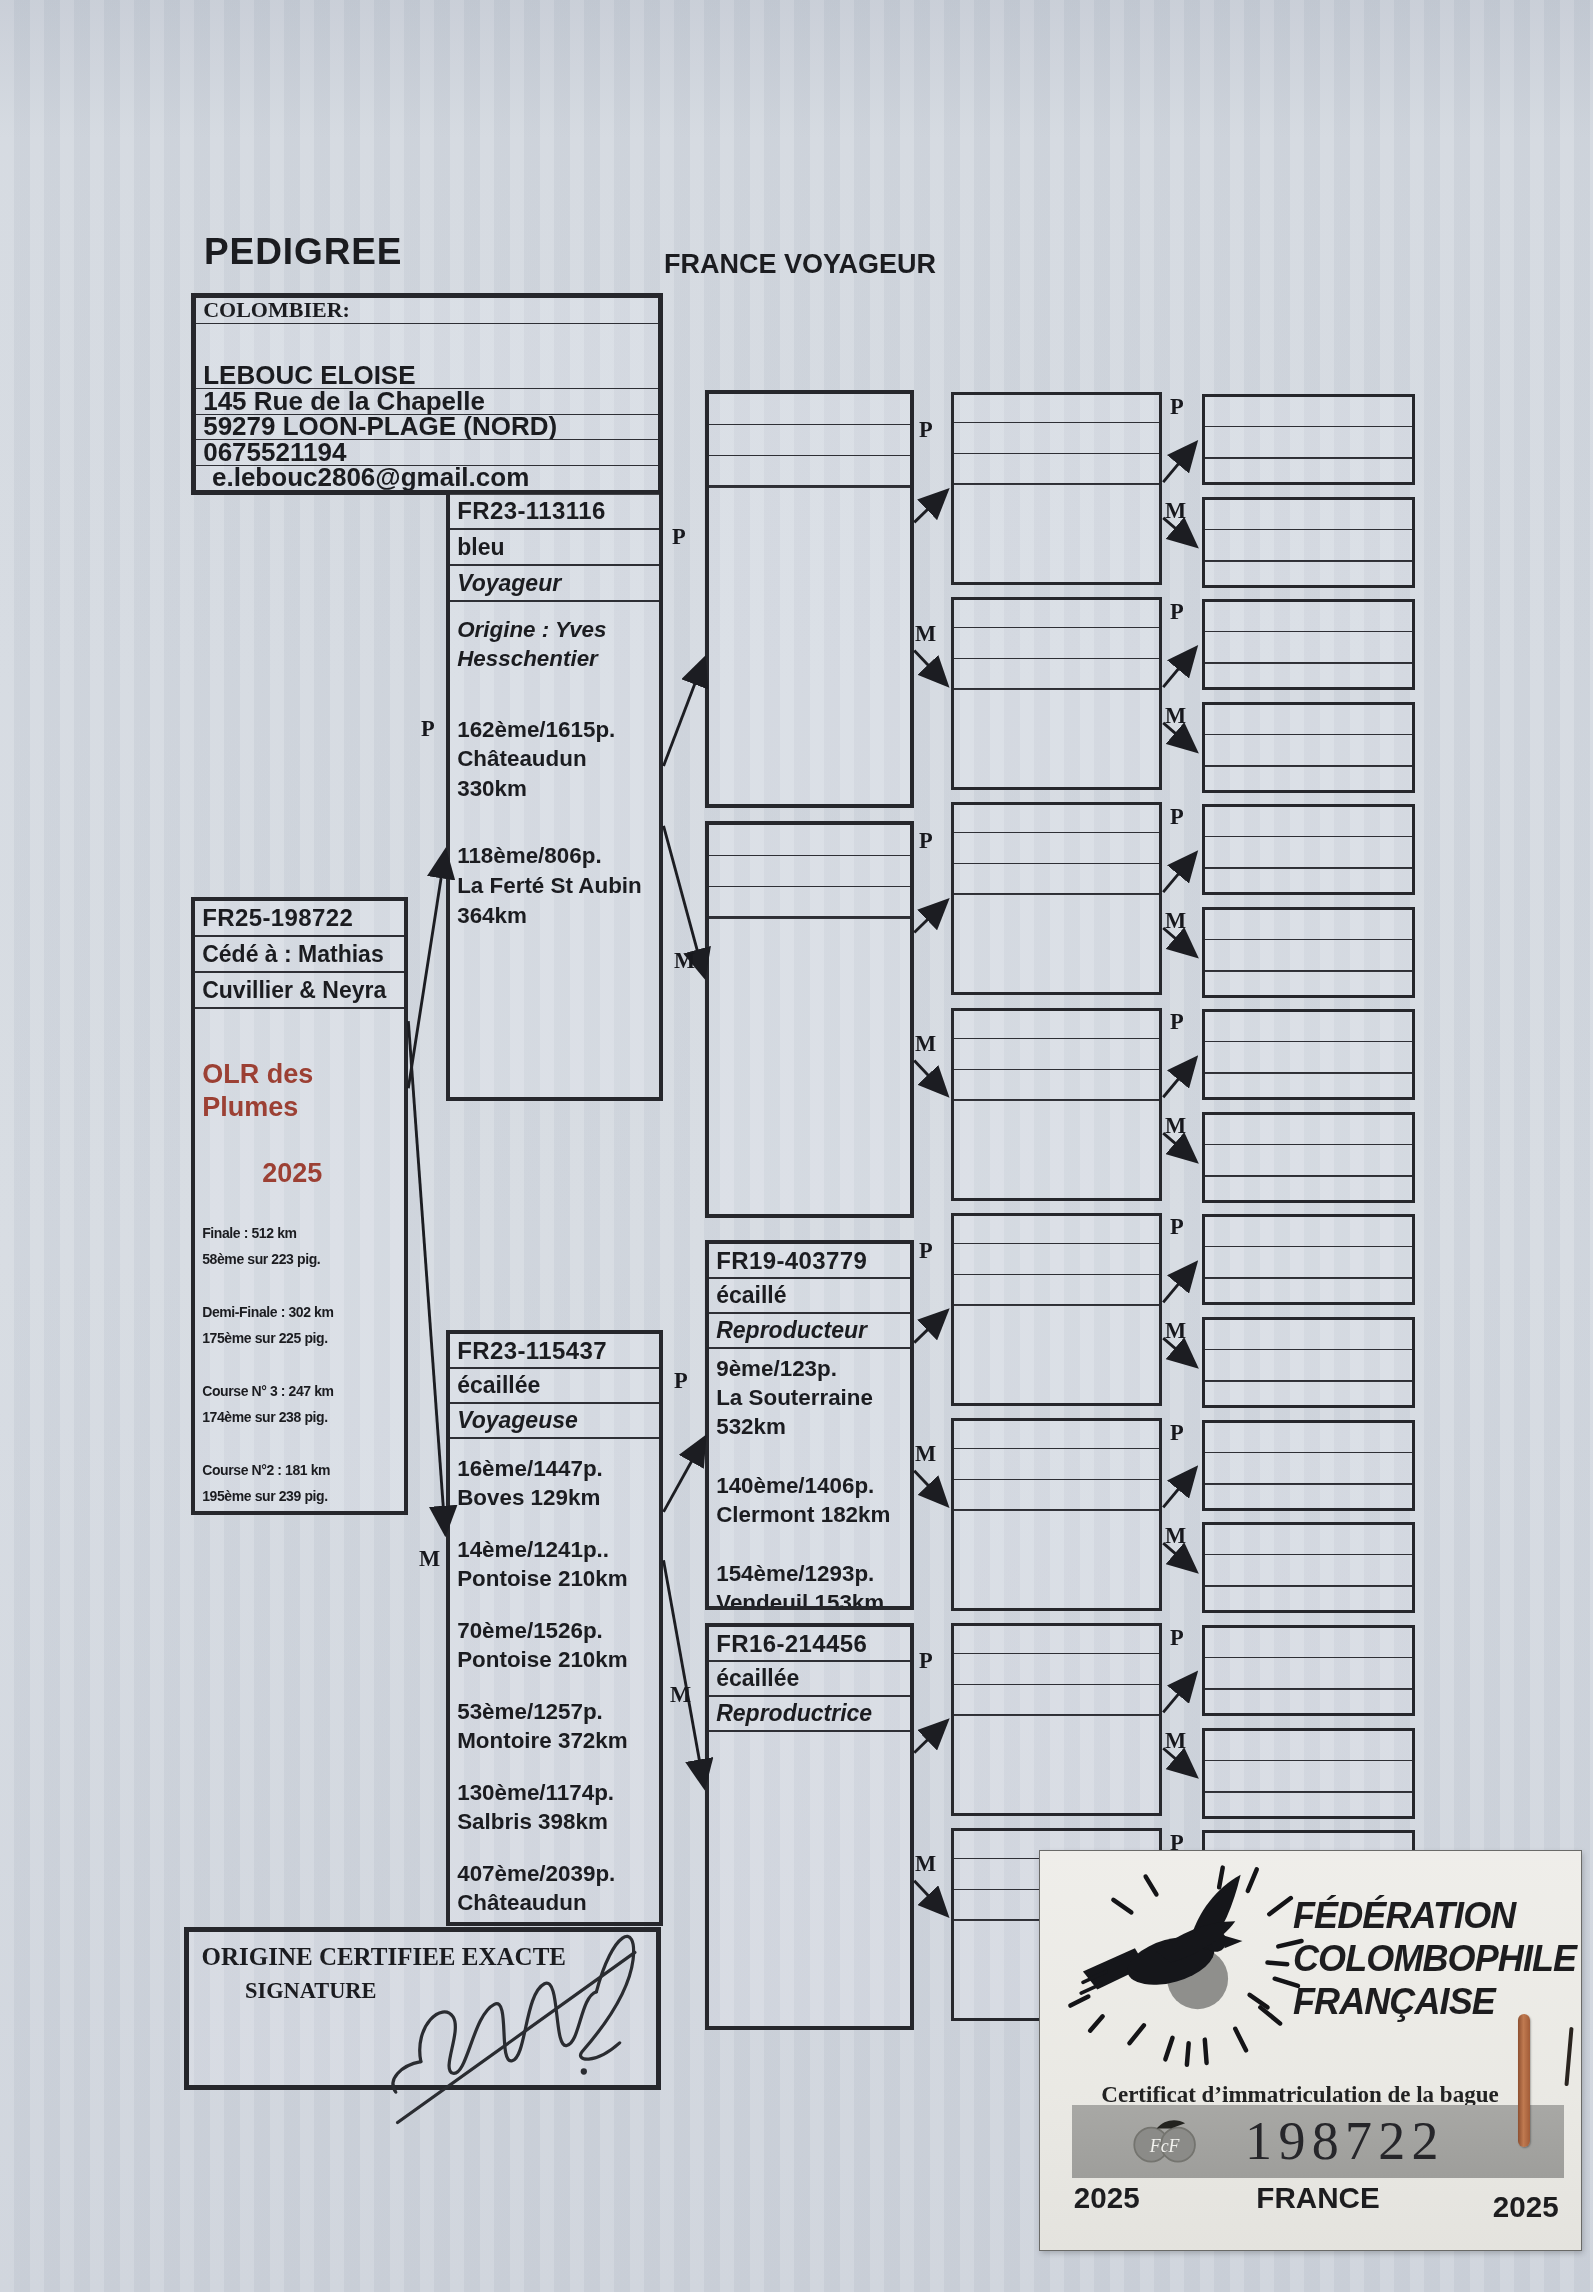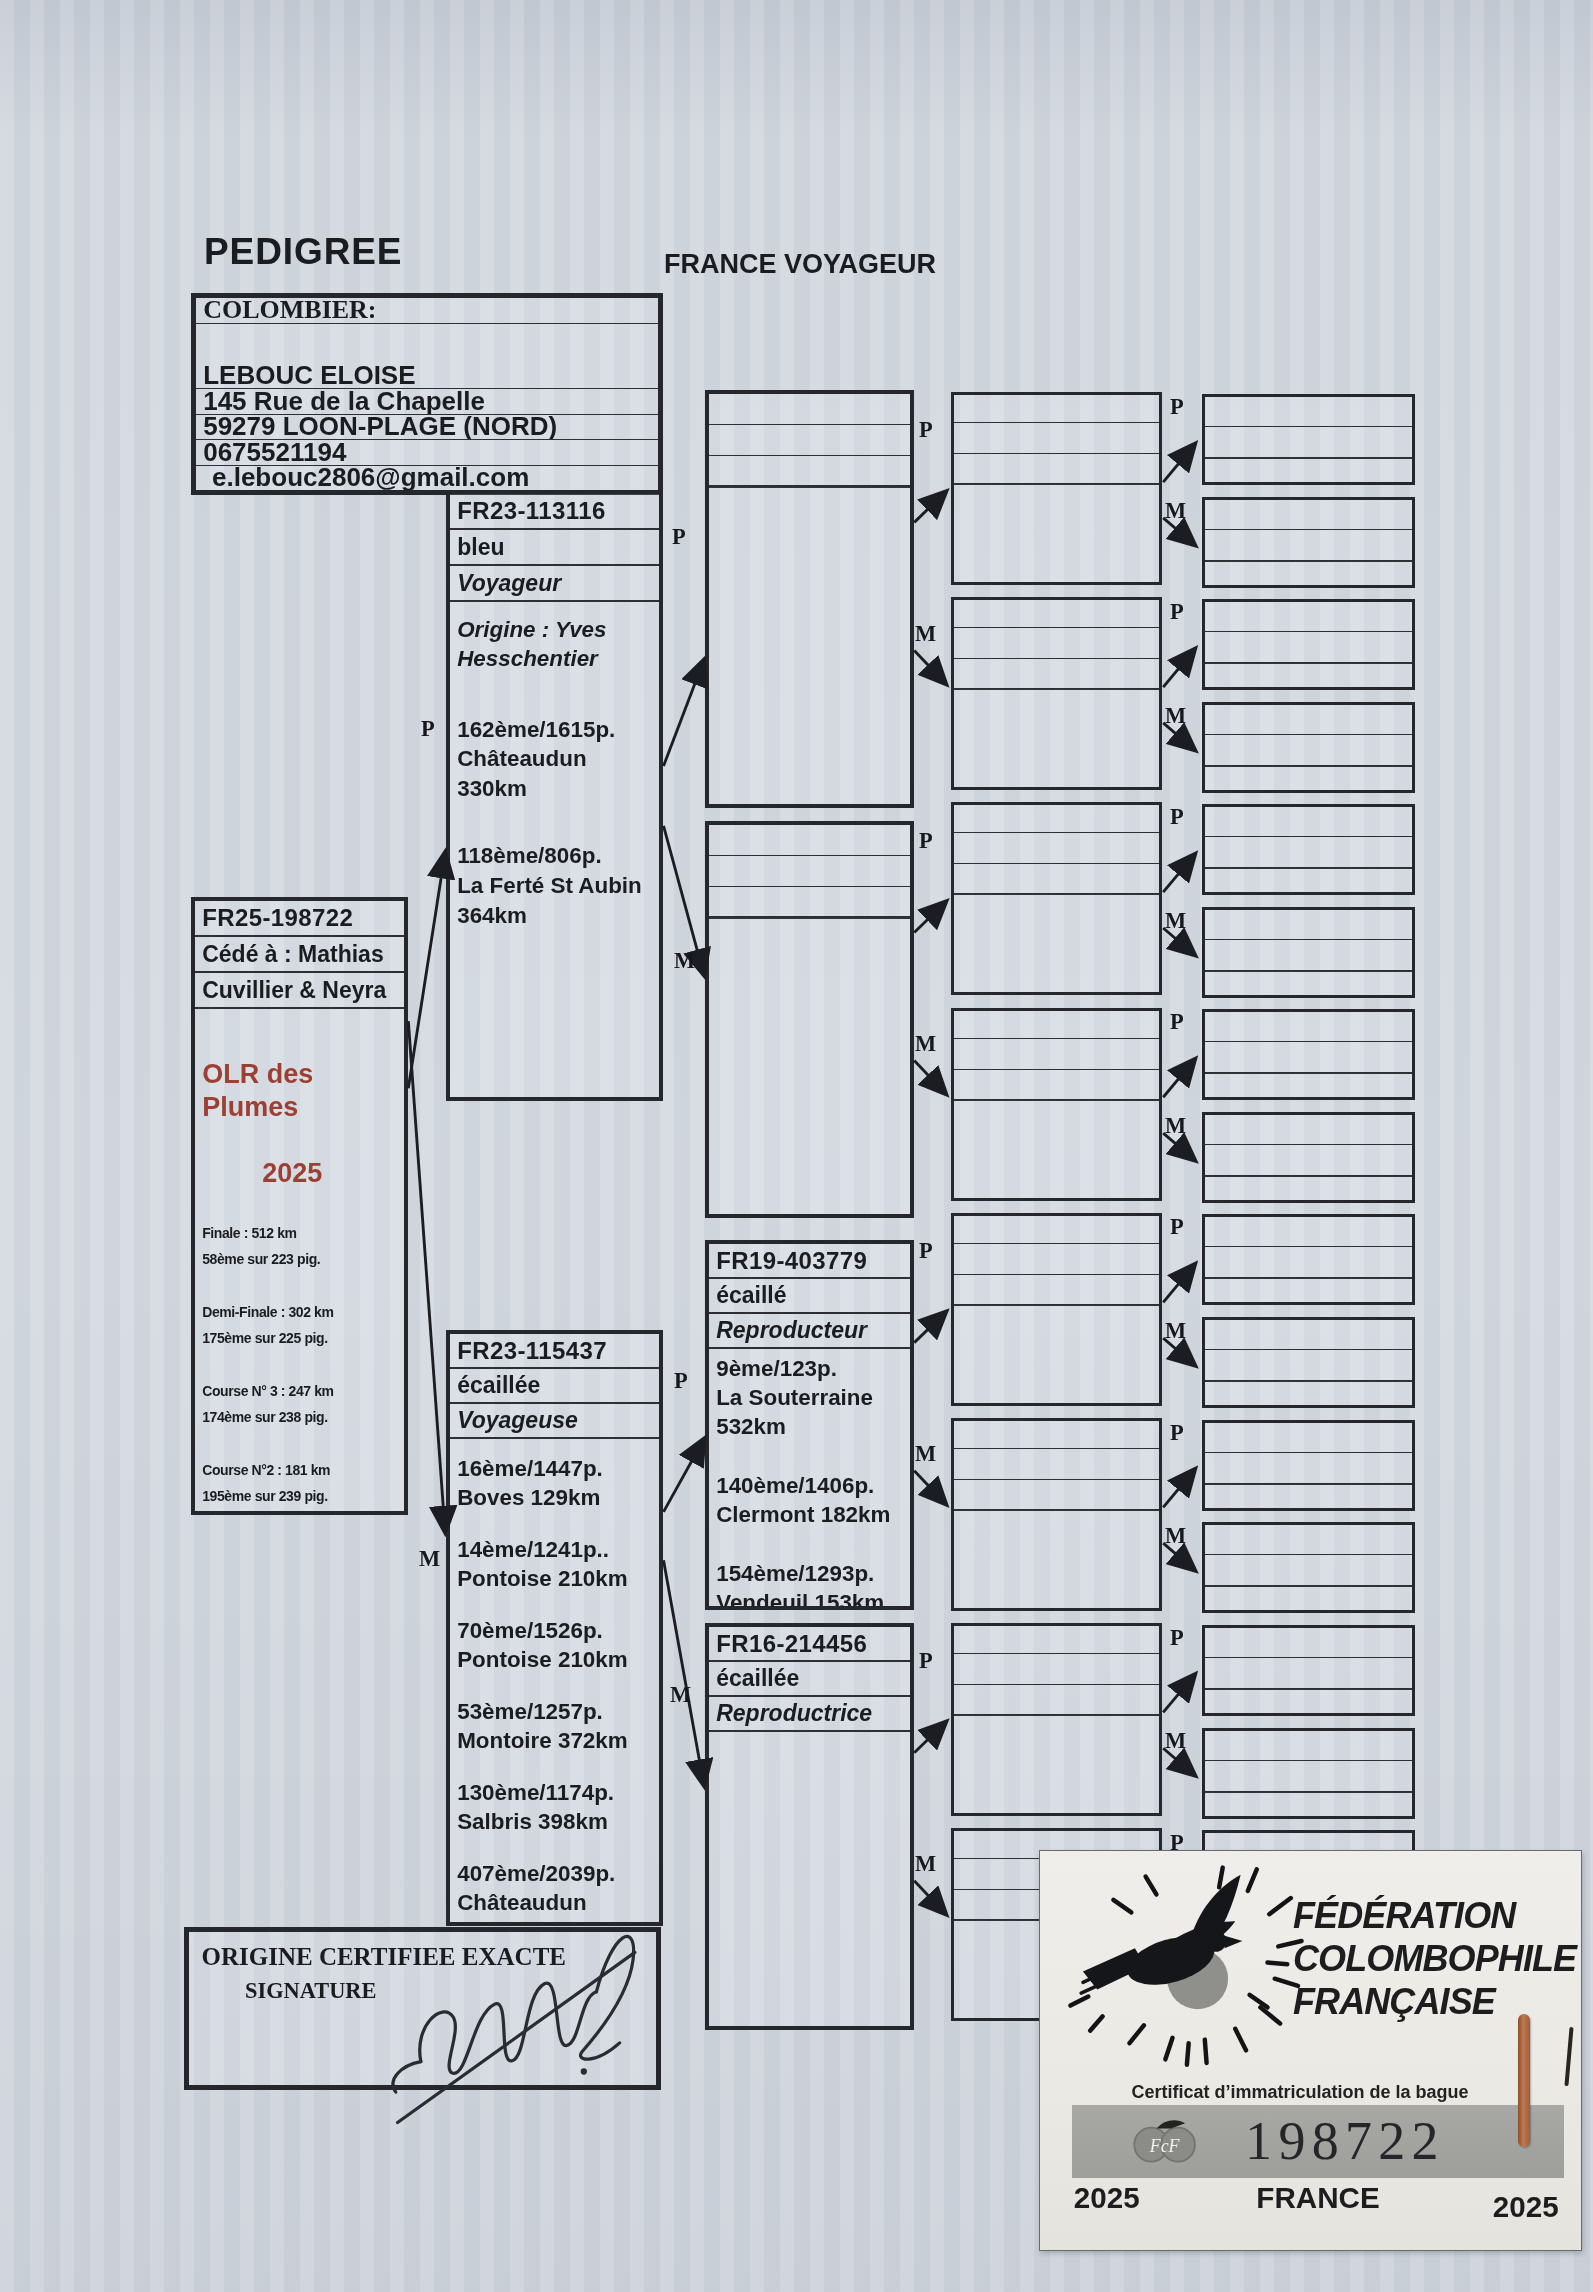--- a/index.html
+++ b/index.html
@@ -34,21 +34,21 @@
     font-size:22.4px;color:#17181d;}
   .serifbold{font-family:"Liberation Serif",serif;font-weight:bold;}
   svg.overlay{position:absolute;left:0;top:0;pointer-events:none;}
   
   .sticker{position:absolute;left:1039px;top:1850px;width:541px;height:399px;
     background:linear-gradient(180deg,#efeeea 0,#eae9e4 60%,#e4e3de 100%);
     border:1.8px solid #6a6a68;box-shadow:1.8px 2.7px 5.4px rgba(30,35,45,.25);}
   .org{position:absolute;left:253px;top:43px;font-weight:bold;font-style:italic;
     font-size:36px;line-height:43px;letter-spacing:-0.9px;color:#1d1d1f;white-space:pre-line;}
   .cert{position:absolute;left:18px;top:231px;width:484px;text-align:center;
-    font-weight:bold;font-size:18px;color:#222;}
+    font-weight:bold;font-size:23px;color:#222;font-family:Liberation Serif, serif;}
   .band{position:absolute;left:32px;top:254px;width:492px;height:73px;
     background:linear-gradient(180deg,#a8a8a5 0,#9e9e9b 100%);}
   .bandnum{position:absolute;left:0;top:5.4px;width:100%;text-align:center;
     font-family:"Liberation Serif",serif;font-size:54px;letter-spacing:6.3px;
     color:#26262a;text-indent:54px;}
   .srow2{position:absolute;left:32px;top:330px;width:492px;font-weight:bold;
     font-size:29.6px;color:#1d1d1f;}
   .pin{position:absolute;left:478px;top:163px;width:11.6px;height:133px;border-radius:6.3px;
     background:linear-gradient(90deg,#8d4f30 0,#c07a50 45%,#a15c38 100%);
     box-shadow:0.9px 0.9px 1.8px rgba(0,0,0,.3);}
@@ -57,21 +57,21 @@
 </style>
 </head>
 <body>
 
 <div class="page">
 
   <div class="title" style="left:204px;top:231px;font-size:37px;letter-spacing:0.9px;">PEDIGREE</div>
   <div class="title" style="left:664px;top:249px;font-size:27px;">FRANCE VOYAGEUR</div>
 
   <div class="pbox" style="left:191px;top:293px;width:472px;height:202px;border-width:5.4px;">
-    <div class="hrow serifbold" style="flex:1 1 0;font-size:26px;border-bottom-width:1.8px;">COLOMBIER:</div>
+    <div class="hrow serifbold" style="flex:1 1 0;font-size:22px;border-bottom-width:1.8px;">COLOMBIER:</div>
     <div class="hrow" style="flex:1 1 0;font-weight:bold;font-size:26px;border-bottom-width:1.8px;margin-top:40px;">LEBOUC ELOISE</div>
     <div class="hrow" style="flex:1 1 0;font-weight:bold;font-size:26px;border-bottom-width:1.8px;">145 Rue de la Chapelle</div>
     <div class="hrow" style="flex:1 1 0;font-weight:bold;font-size:26px;border-bottom-width:1.8px;">59279 LOON-PLAGE (NORD)</div>
     <div class="hrow" style="flex:1 1 0;font-weight:bold;font-size:26px;border-bottom-width:1.8px;">0675521194</div>
     <div class="hrow" style="flex:1 1 0;font-weight:bold;font-size:26px;">e.lebouc2806@gmail.com</div>
   </div>
 
   <div class="pbox" style="left:191px;top:897px;width:217px;height:618px;">
     <div class="hrow ring" style="flex:0 0 34px;">FR25-198722</div>
     <div class="hrow" style="flex:0 0 34px;font-weight:bold;font-size:23px;">Cédé à : Mathias</div>

